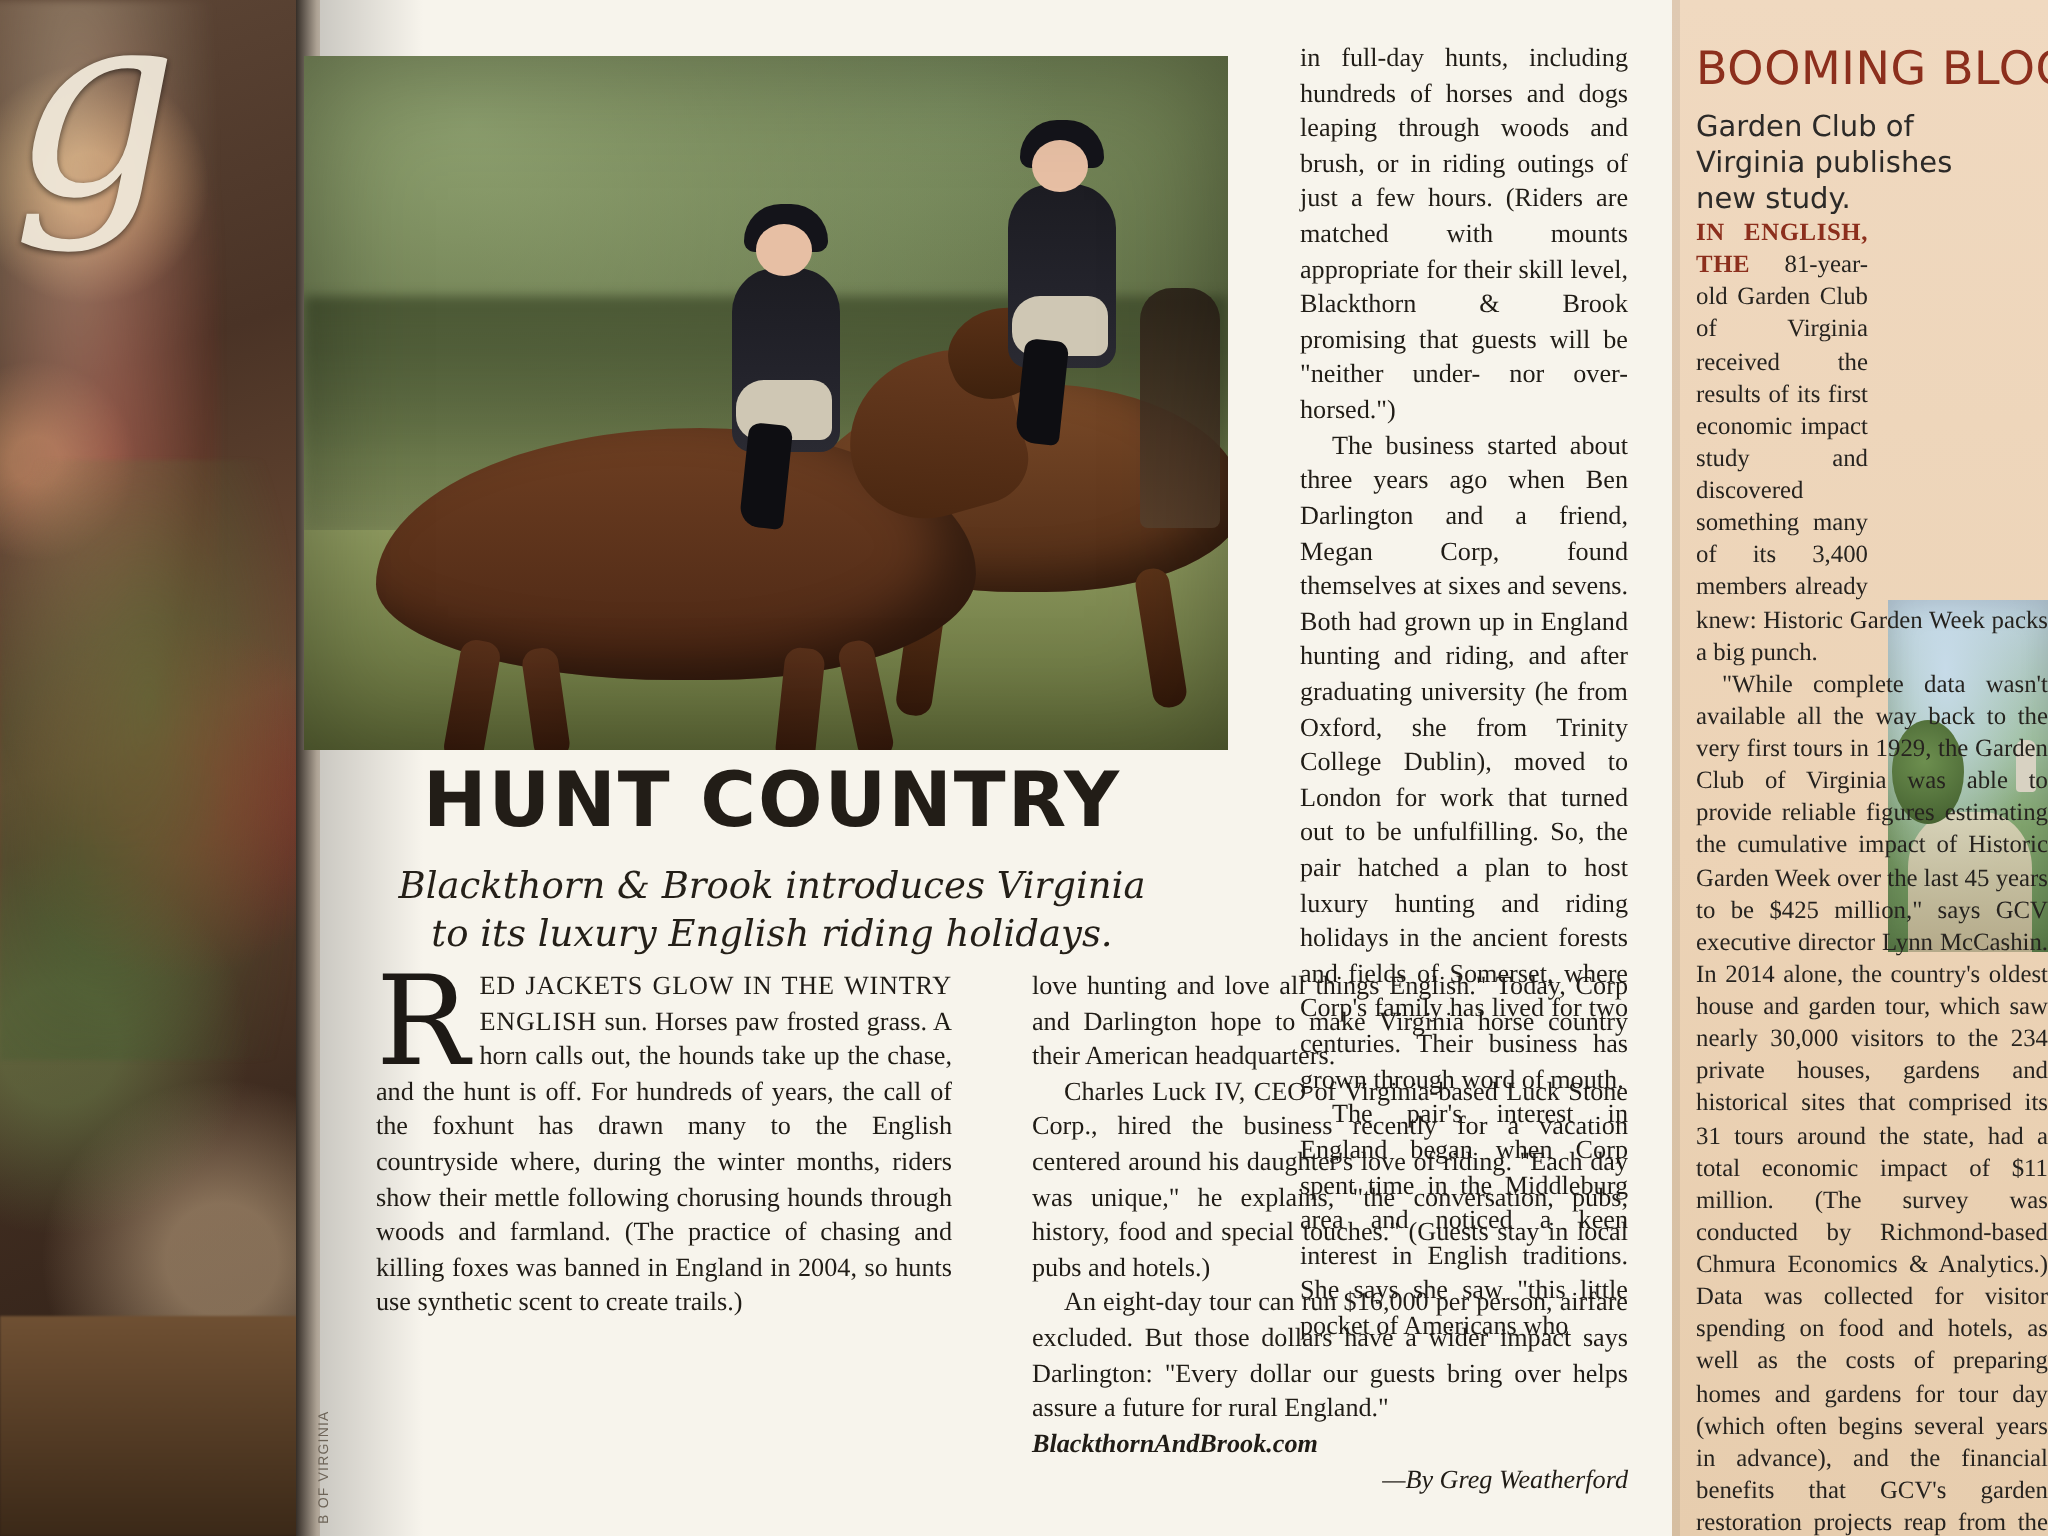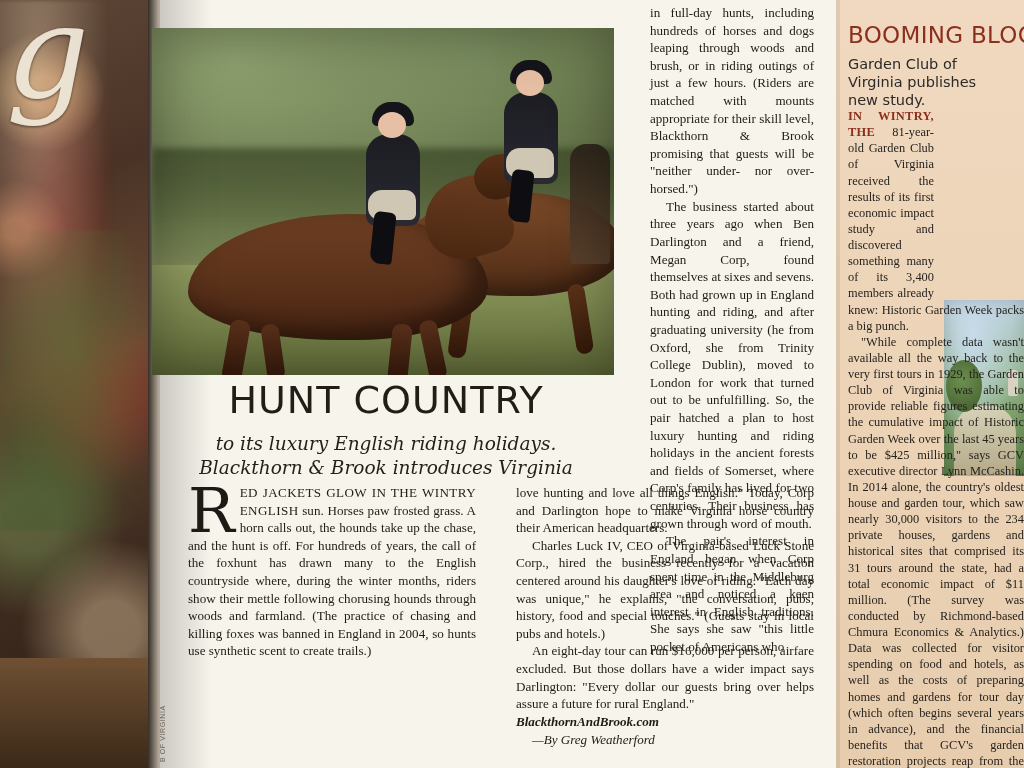--- a/index.html
+++ b/index.html
@@ -223,21 +223,21 @@
   
   .headline {
     position: absolute;
     left: 152px; top: 378px;
     width: 468px;
     text-align: center;
   }
   .headline h1 {
     margin: 0;
     font-family: "DejaVu Sans", sans-serif;
-    font-weight: 400;
+    font-weight: 700;
     font-size: 38px;
     letter-spacing: 1px;
     color: #221d17;
   }
   .headline .deck {
     margin: 10px 14px 0;
     font-family: "DejaVu Serif", serif;
     font-style: italic;
     font-size: 18.5px;
     line-height: 1.28;
@@ -251,36 +251,36 @@
     font-size: 13.1px;
     line-height: 1.345;
     color: #201c16;
     text-align: justify;
   }
   .col p { margin: 0; text-indent: 16px; }
   .col p.first { text-indent: 0; }
 
   .col-1 { left: 188px; top: 484px; width: 288px; }
   .col-2 { left: 516px; top: 484px; width: 298px; }
-  .col-3 { left: 650px; top: 4px; width: 164px; }
+  .col-3 { left: 650px; top: 20px; width: 164px; }
 
   .dropcap {
     float: left;
     font-family: "DejaVu Serif", serif;
     font-size: 62px;
     line-height: 46px;
     padding: 4px 5px 0 0;
     color: #1d1915;
   }
   .smallcaps {
     font-variant: small-caps;
     letter-spacing: .4px;
   }
   .byline {
-    text-align: left;
+    text-align: right;
     font-style: italic;
     margin-top: 2px;
   }
   .url { font-style: italic; font-weight: bold; }
 
   
   .sidebar {
     position: absolute;
     left: 836px; top: 0;
     width: 188px; height: 768px;
@@ -410,22 +410,22 @@
       <div class="breech"></div>
       <div class="boot"></div>
     </div>
     <div class="person-right"></div>
     <div class="vignette"></div>
   </div>
 
   <div class="headline">
     <h1>HUNT COUNTRY</h1>
     <div class="deck">
+      <div>Blackthorn &amp; Brook introduces Virginia</div>
       <div>to its luxury English riding holidays.</div>
-      <div>Blackthorn &amp; Brook introduces Virginia</div>
     </div>
   </div>
 
   <div class="col col-1">
     <p class="first"><span class="dropcap">R</span><span class="smallcaps">ED JACKETS GLOW IN THE WINTRY ENGLISH</span><span> sun. Horses paw frosted grass. A horn calls out, the hounds take up the chase, and the hunt is off. For hundreds of years, the call of the foxhunt has drawn many to the English countryside where, during the winter months, riders show their mettle following chorusing hounds through woods and farmland. (The practice of chasing and killing foxes was banned in England in 2004, so hunts use synthetic scent to create trails.)</span></p>
   </div>
 
   <div class="col col-2">
     <p class="first">love hunting and love all things English." Today, Corp and Darlington hope to make Virginia horse country their American headquarters.</p>
     <p>Charles Luck IV, CEO of Virginia-based Luck Stone Corp., hired the business recently for a vacation centered around his daughter's love of riding. "Each day was unique," he explains, "the conversation, pubs, history, food and special touches." (Guests stay in local pubs and hotels.)</p>
@@ -445,19 +445,19 @@
     <div class="sb-sub">Garden Club of Virginia publishes new study.</div>
 
     <div class="sb-photo">
       <div class="path"></div>
       <div class="bush"></div>
       <div class="figure"></div>
     </div>
 
     <div class="sb-body">
       <div class="sb-shape"></div>
-      <p class="first"><span class="sb-lead">IN WINTRY, THE</span><span> 81-year-old Garden Club of Virginia received the results of its first economic impact study and discovered something many of its 3,400 members already knew: Historic Garden Week packs a big punch.</span></p>
+      <p class="first"><span class="sb-lead">IN ENGLISH, THE</span><span> 81-year-old Garden Club of Virginia received the results of its first economic impact study and discovered something many of its 3,400 members already knew: Historic Garden Week packs a big punch.</span></p>
       <p>"While complete data wasn't available all the way back to the very first tours in 1929, the Garden Club of Virginia was able to provide reliable figures estimating the cumulative impact of Historic Garden Week over the last 45 years to be $425 million," says GCV executive director Lynn McCashin. In 2014 alone, the country's oldest house and garden tour, which saw nearly 30,000 visitors to the 234 private houses, gardens and historical sites that comprised its 31 tours around the state, had a total economic impact of $11 million. (The survey was conducted by Richmond-based Chmura Economics &amp; Analytics.) Data was collected for visitor spending on food and hotels, as well as the costs of preparing homes and gardens for tour day (which often begins several years in advance), and the financial benefits that GCV's garden restoration projects reap from the annual week-long event.</p>
 
     </div>
   </div>
 
 </div>
 
 </body></html>

